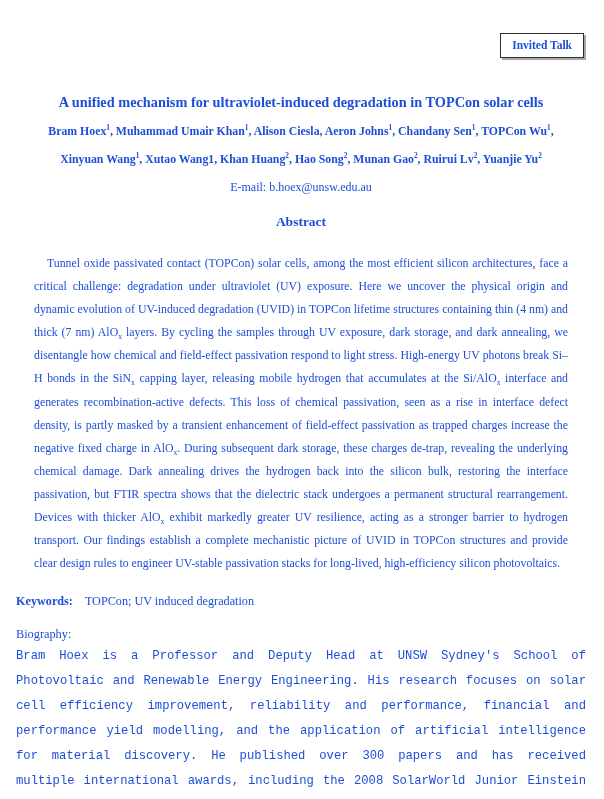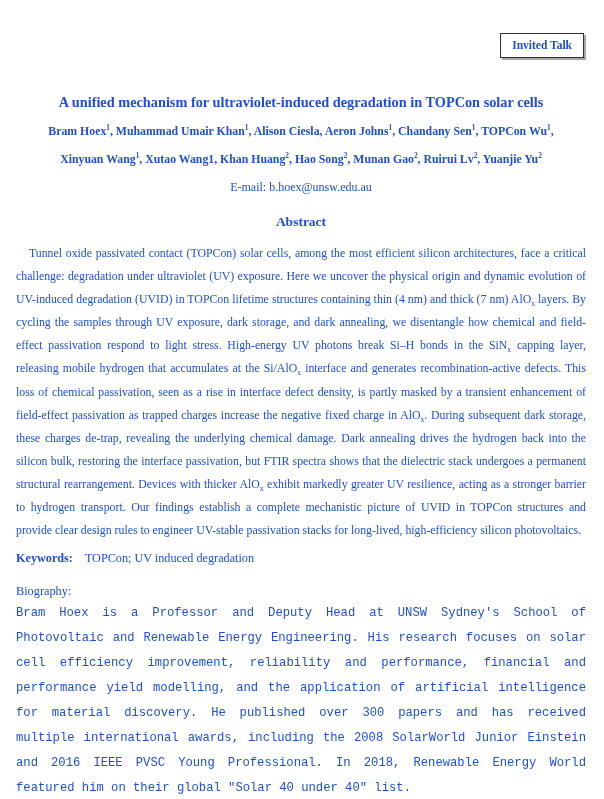--- a/index.html
+++ b/index.html
@@ -44,21 +44,21 @@
   .affiliation-line { font-size: 12px; line-height: 28px; }
   .email-line { text-align: center; font-size: 12px; line-height: 28px; }
   .abstract-heading {
     margin: 8px;
     text-align: center;
     font-size: 13.5px;
     font-weight: bold;
     line-height: 25px;
   }
   .abstract-body {
-    margin: 0;
+    margin: 18px;
     font-size: 11.8px;
     line-height: 23.1px;
     text-align: justify;
     text-indent: 13px;
   }
   .keywords-line { margin-top: 8px; font-size: 12.2px; line-height: 17px; }
   .keywords-label { font-weight: bold; margin-right: 12px; }
   .bio-heading {
     margin-top: 16px;
     font-size: 12.3px;

